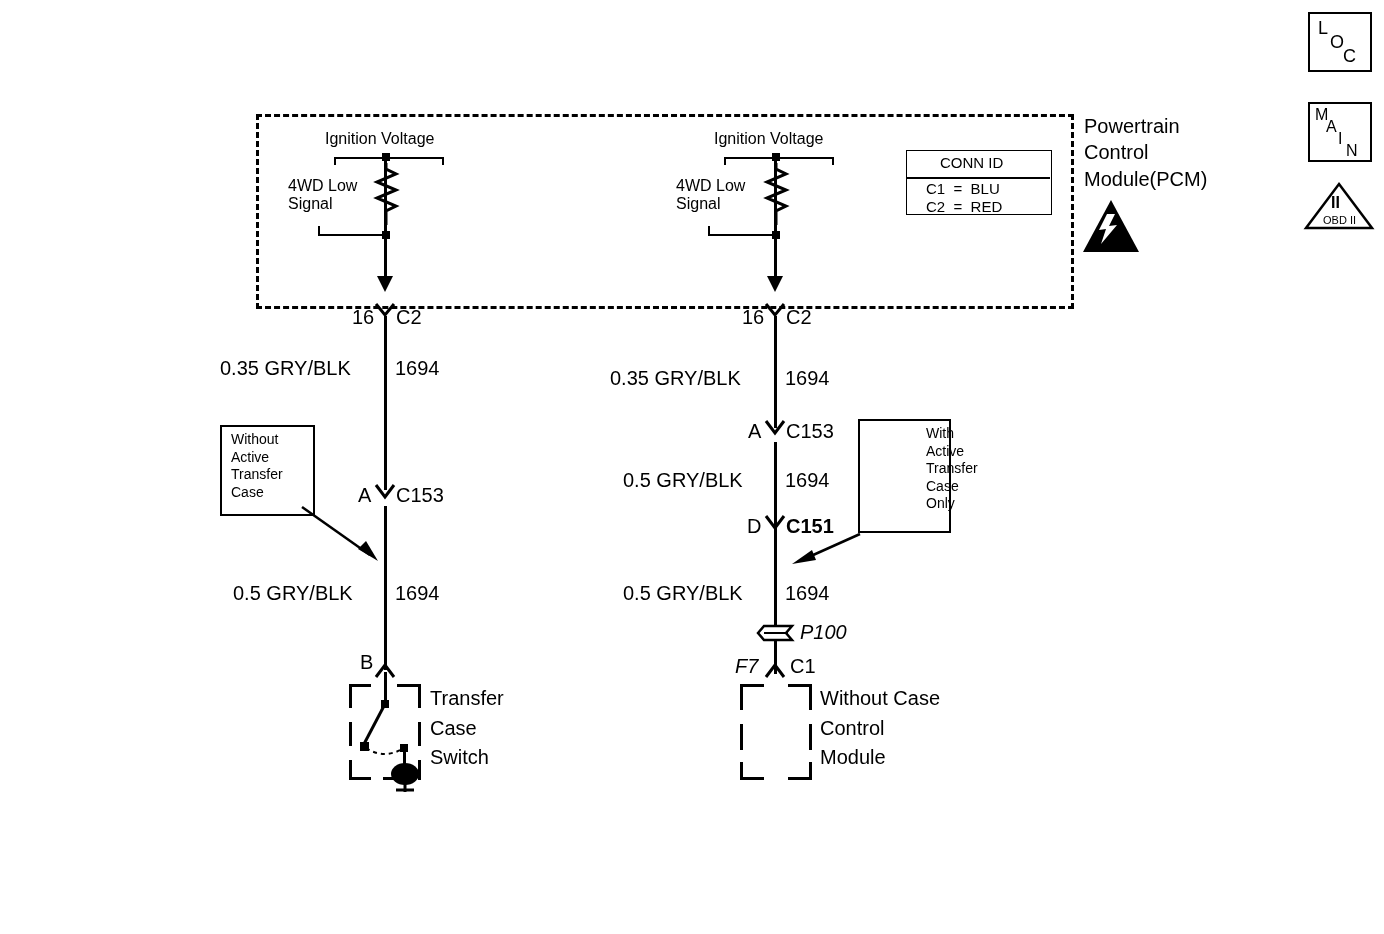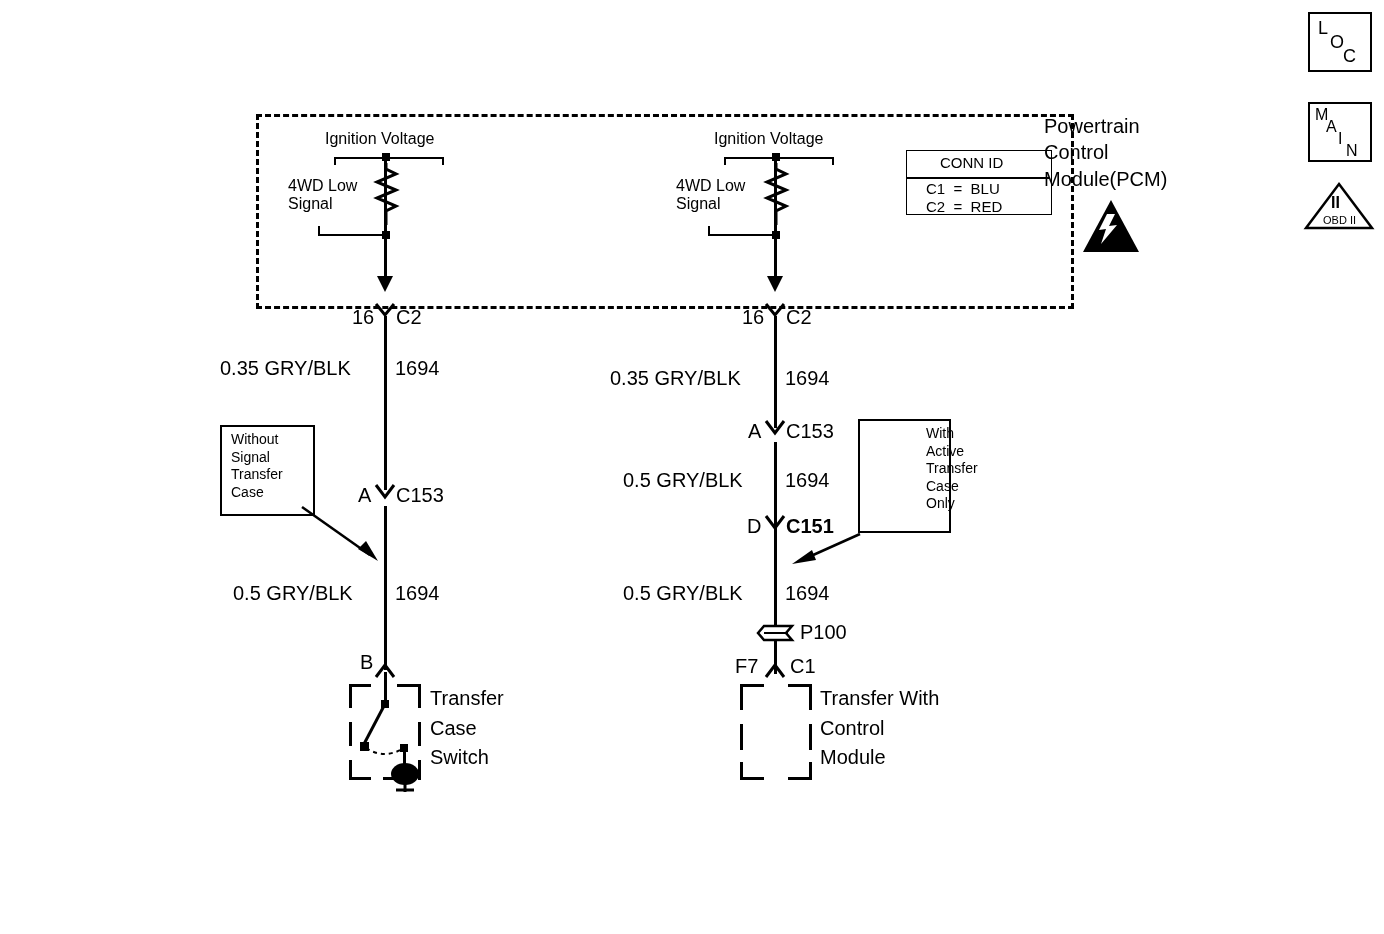--- a/index.html
+++ b/index.html
@@ -115,21 +115,21 @@
   <svg style="left:765px; top:276px;" width="20" height="20" viewBox="0 0 20 20">
     <path d="M2 0 L18 0 L10 16 Z" fill="#000"></path>
   </svg>
 
   <div class="thinbox" style="left:906px; top:150px; width:144px; height:63px;"></div>
   <div class="hline2" style="left:907px; top:177px; width:143px; height:1.5px;"></div>
   <div class="txt f15" style="left:940px; top:155px;">CONN ID</div>
   <div class="txt f15" style="left:926px; top:181px;">C1  =  BLU</div>
   <div class="txt f15" style="left:926px; top:199px;">C2  =  RED</div>
 
-  <div class="txt f20" style="left:1044px; top:113px; line-height:1.32;">Powertrain
+  <div class="txt f20" style="left:1084px; top:113px; line-height:1.32;">Powertrain
 Control
 Module(PCM)</div>
 
   <svg style="left:1077px; top:196px;" width="70" height="62" viewBox="0 0 70 62">
     <path d="M6 56 L34 4 L62 56 Z" fill="#000"></path>
     <path d="M30 18 L22 34 L29 33 L24 48 L40 29 L32 30 L38 18 Z" fill="#fff"></path>
   </svg>
 
   <div class="txt f20" style="left:352px; top:306px;">16</div>
 
@@ -138,21 +138,21 @@
   </svg>
   <div class="txt f20" style="left:396px; top:306px;">C2</div>
 
   <div class="vline" style="left:384px; top:316px; height:174px;"></div>
 
   <div class="txt f20" style="left:220px; top:357px;">0.35 GRY/BLK</div>
   <div class="txt f20" style="left:395px; top:357px;">1694</div>
 
   <div class="solidbox" style="left:220px; top:425px; width:91px; height:87px;"></div>
   <div class="txt f14" style="left:231px; top:431px; line-height:1.25;">Without
-Signal
+Active
 Transfer
 Case</div>
 
   <div class="txt f20" style="left:358px; top:484px;">A</div>
   <svg style="left:375px; top:484px;" width="20" height="22" viewBox="0 0 20 22">
     <path d="M1 1 L10 13 L19 1" fill="none" stroke="#000" stroke-width="3"></path>
   </svg>
   <div class="txt f20" style="left:396px; top:484px;">C153</div>
 
   <svg style="left:300px; top:505px;" width="90" height="60" viewBox="0 0 90 60">
@@ -249,44 +249,44 @@
 
   <div class="vline" style="left:774px; top:532px; height:98px;"></div>
 
   <div class="txt f20" style="left:623px; top:582px;">0.5 GRY/BLK</div>
   <div class="txt f20" style="left:785px; top:582px;">1694</div>
 
   <svg style="left:754px; top:622px;" width="42" height="22" viewBox="0 0 42 22">
     <path d="M4 11 L10 4 L38 4 L32 11 L38 18 L10 18 Z" fill="#fff" stroke="#000" stroke-width="2.5"></path>
     <path d="M10 11 L34 11" stroke="#000" stroke-width="2"></path>
   </svg>
-  <div class="txt f20" style="left:800px; top:621px;">P100</div>
+  <div class="txt f20" style="left:800px; top:621px;font-style:italic;">P100</div>
 
   <div class="vline" style="left:774px; top:640px; height:34px;"></div>
 
-  <div class="txt f20" style="left:735px; top:655px;">F7</div>
+  <div class="txt f20" style="left:735px; top:655px;font-style:italic;">F7</div>
   <svg style="left:765px; top:664px;" width="20" height="22" viewBox="0 0 20 22">
     <path d="M1 13 L10 1 L19 13" fill="none" stroke="#000" stroke-width="3"></path>
   </svg>
   <div class="txt f20" style="left:790px; top:655px;">C1</div>
 
   <div class="abs" style="left:740px; top:684px; width:72px; height:96px;">
     <div class="hline" style="left:0px; top:0px; width:24px;"></div>
     <div class="hline" style="left:48px; top:0px; width:24px;"></div>
     <div class="vline" style="left:0px; top:0px; height:26px;"></div>
     <div class="vline" style="left:0px; top:40px; height:26px;"></div>
     <div class="vline" style="left:0px; top:78px; height:18px;"></div>
     <div class="vline" style="left:69px; top:0px; height:26px;"></div>
     <div class="vline" style="left:69px; top:40px; height:26px;"></div>
     <div class="vline" style="left:69px; top:78px; height:18px;"></div>
     <div class="hline" style="left:0px; top:93px; width:24px;"></div>
     <div class="hline" style="left:48px; top:93px; width:24px;"></div>
   </div>
 
-  <div class="txt f20" style="left:820px; top:684px; line-height:1.48;">Transfer With
+  <div class="txt f20" style="left:820px; top:684px; line-height:1.48;">Without Case
 Control
 Module</div>
 
   <div class="loc-box" style="left:1308px; top:12px; width:60px; height:56px;">
     <span class="txt f18" style="left:8px; top:4px;">L</span>
     <span class="txt f18" style="left:20px; top:18px;">O</span>
     <span class="txt f18" style="left:33px; top:32px;">C</span>
   </div>
 
   <div class="loc-box" style="left:1308px; top:102px; width:60px; height:56px;">

